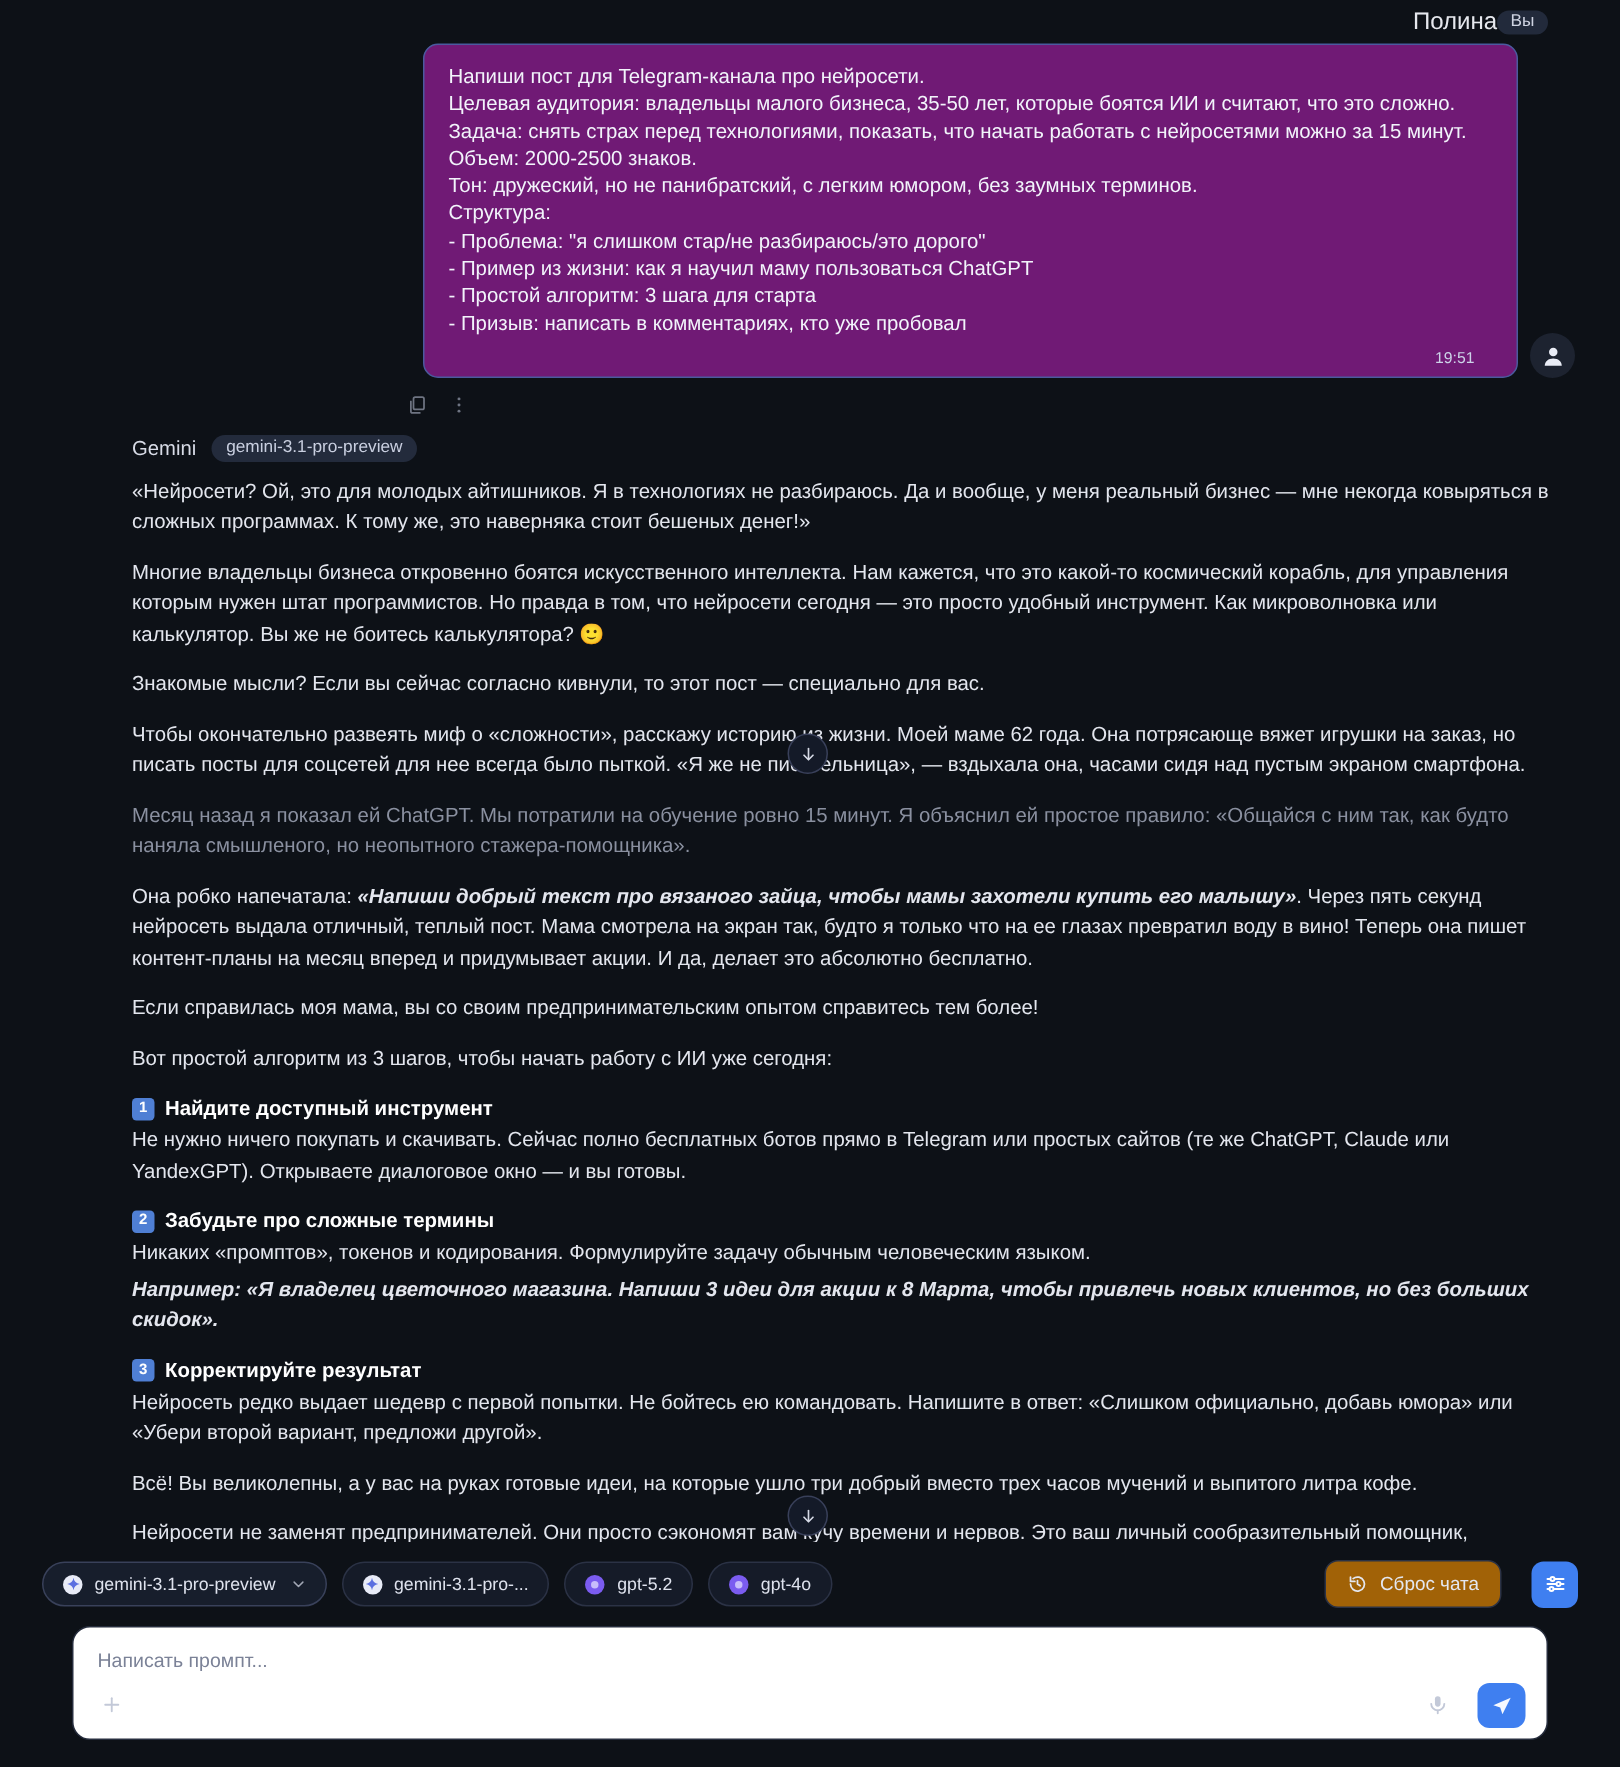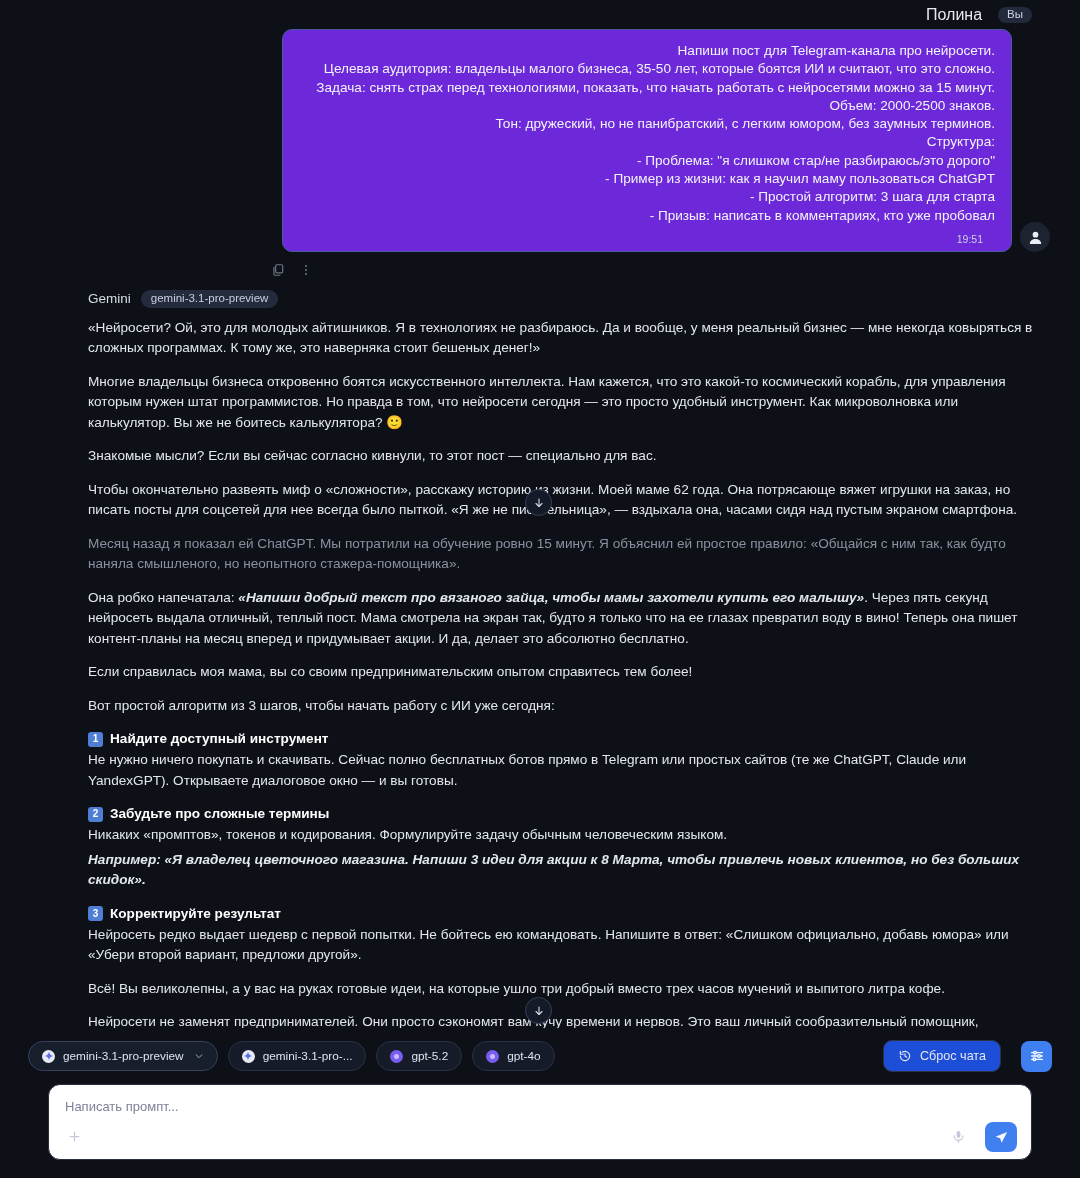--- a/index.html
+++ b/index.html
@@ -11,36 +11,35 @@
     overflow: hidden;
   }
   .app { position: relative; width: 1080px; height: 1178px; background:#0d1117; }
 
   
   .conversation { position:absolute; left:0; top:0; width:1080px; height:1028px; overflow:hidden; }
 
   
   .user-turn { padding: 4px 30px 0 30px; }
   .user-meta {
-    display:flex; justify-content:flex-end; align-items:center; gap:16px;
+    display:flex; justify-content:flex-end; align-items:center; gap:0;
     padding-right: 18px; height: 22px;
   }
   .you-badge {
     font-size:11.5px; color:#cfd4e2; background:#222a3b;
     border-radius:9px; padding:2px 9px; line-height:1;
   }
   .user-bubble-row { display:flex; justify-content:flex-end; align-items:flex-start; gap:0; }
   .user-bubble {
     position:relative;
-    background:#6d28d9; border:1px solid #4b5a9e;
+    background:#701a75; border:1px solid #4b5a9e;
     border-radius:10px;
     width: 730px;
     padding: 12px 16px 26px 16px;
     margin-top:3px;
-    text-align:right;
   }
   .user-bubble .line { font-size:13.6px; line-height:18.3px; color:#f2f4fb; white-space:pre-wrap; }
   .bubble-time { position:absolute; right:28px; bottom:6px; font-size:10.5px; color:#ccd2e8; }
   .avatar-user {
     width:30px; height:30px; border-radius:50%;
     background:#1d2330; display:flex; align-items:center; justify-content:center;
     margin-left:8px; margin-top:196px; flex:0 0 auto;
   }
   .avatar-user svg { width:17px; height:17px; }
   .user-actions { display:flex; gap:8px; align-items:center; padding: 8px 0 0 238px; }
@@ -100,21 +99,21 @@
          display:flex; align-items:center; justify-content:center; }
   .dot.gem { background:#e8ebf7; }
   .dot.gem svg { width:10px; height:10px; }
   .dot.gpt { background:#7b5cf0; }
   .dot.gpt::after { content:""; width:5px; height:5px; border-radius:50%; background:#c8bdfb; }
   .chev { margin-left:2px; opacity:.75; }
   .chev svg { width:10px; height:10px; display:block; }
   .chipbar .spacer { flex:1 1 auto; }
   .reset-btn {
     display:inline-flex; align-items:center; gap:8px;
-    border:1px solid #2b3245; background:#1d4ed8; border-radius:9px;
+    border:1px solid #2b3245; background:#a16207; border-radius:9px;
     height:32px; padding:0 14px; font-size:12.6px; color:#e4e7f0; cursor:pointer;
   }
   .reset-btn svg { width:14px; height:14px; }
   .settings-btn {
     width:31px; height:31px; border-radius:8px; background:#3f7ff0;
     display:flex; align-items:center; justify-content:center; cursor:pointer;
     margin-left:10px;
   }
   .settings-btn svg { width:16px; height:16px; }
 

